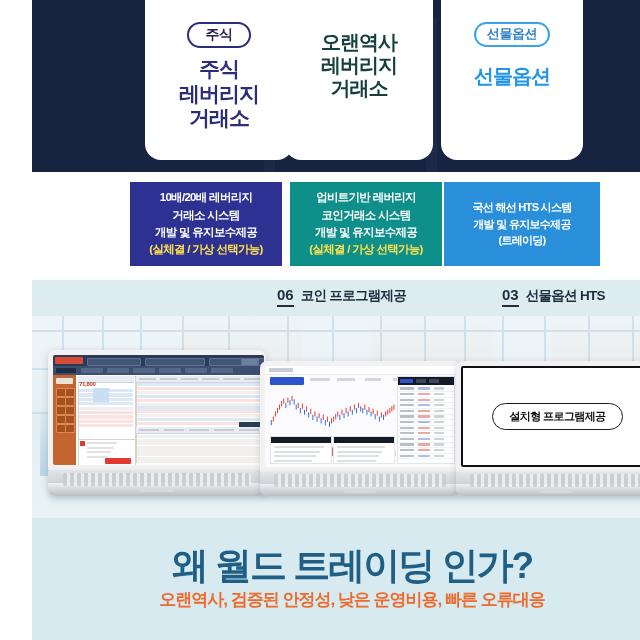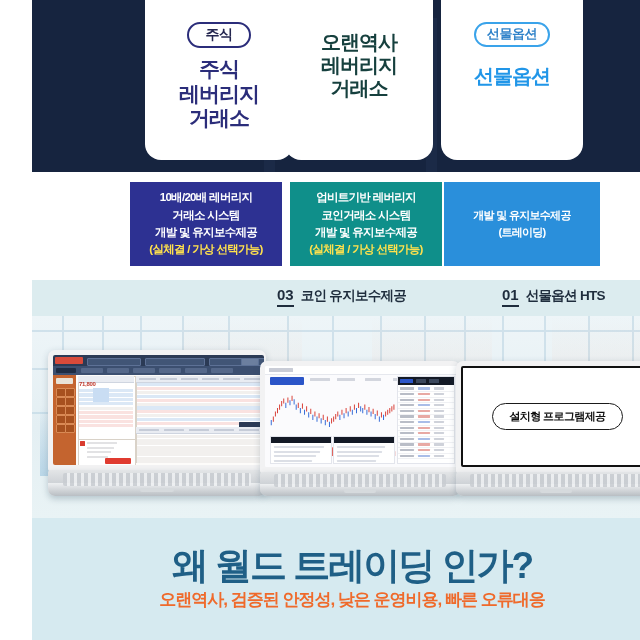--- a/index.html
+++ b/index.html
@@ -206,32 +206,33 @@
       <div class="fline">개발 및 유지보수제공</div>
       <div class="fline accent">(실체결 / 가상 선택가능)</div>
     </div>
     <div class="fbox f2">
       <div class="fline">업비트기반 레버리지</div>
       <div class="fline">코인거래소 시스템</div>
       <div class="fline">개발 및 유지보수제공</div>
       <div class="fline accent">(실체결 / 가상 선택가능)</div>
     </div>
     <div class="fbox f3">
+      <div class="fline">국선 해선 HTS 시스템</div>
       <div class="fline">개발 및 유지보수제공</div>
       <div class="fline">(트레이딩)</div>
     </div>
   </div>
 
   <div class="labelstrip">
     <div class="lbl l2">
+      <span class="num">06</span>
+      <span class="txt">코인 프로그램제공</span>
+    </div>
+    <div class="lbl l3">
       <span class="num">03</span>
-      <span class="txt">코인 유지보수제공</span>
-    </div>
-    <div class="lbl l3">
-      <span class="num">01</span>
       <span class="txt">선물옵션 HTS</span>
     </div>
   </div>
 
   <div class="scene">
     <div class="scene-bg"></div>
     <div class="win-grid" id="wingrid">
         <div class="v" style="left: 30px;"></div>
         <div class="v" style="left: 70px;"></div>
         <div class="v" style="left: 108px;"></div>

